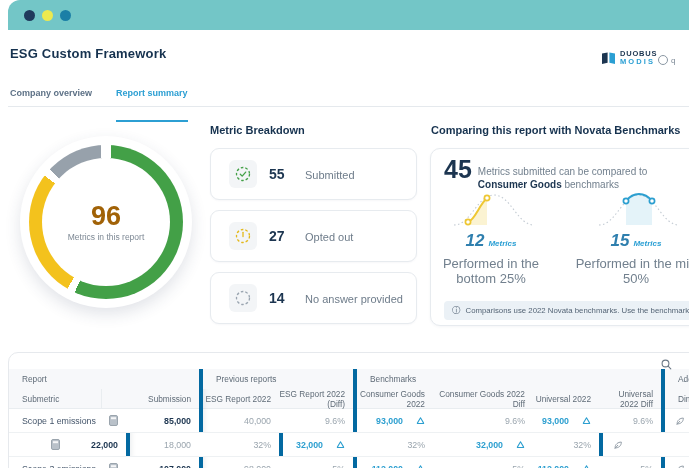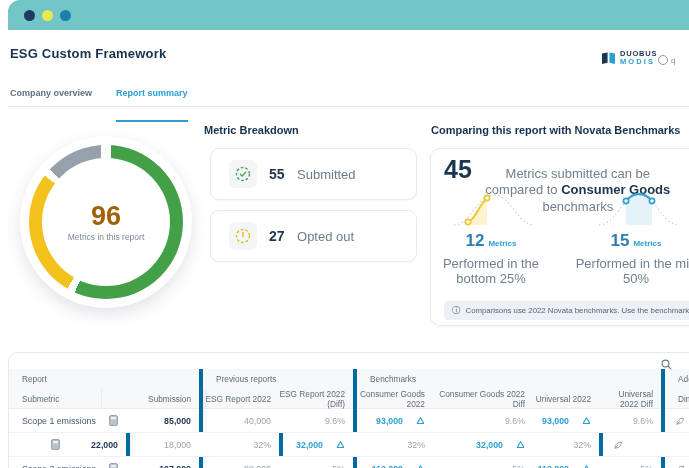--- a/index.html
+++ b/index.html
@@ -34,41 +34,41 @@
               background:#fff;box-shadow:0 6px 16px rgba(40,60,90,.14);}
   .donut-ring{position:absolute;inset:9px;border-radius:50%;
     background:conic-gradient(from 0deg,#fff 0deg 4deg,#43a047 4deg 204deg,#fff 204deg 210deg,
                #f3c21d 210deg 307deg,#fff 307deg 313deg,#97a1ab 313deg 356deg,#fff 356deg 360deg);}
   .donut-hole{position:absolute;inset:22px;border-radius:50%;background:#fff;
               display:flex;flex-direction:column;align-items:center;justify-content:center;}
   .donut-total{font-size:27px;font-weight:600;color:#a16207;line-height:1.05;}
   .donut-caption{font-size:8.5px;color:#7d8894;margin-top:2px;}
 
   
-  .mb-title{position:absolute;left:204px;top:124px;font-size:11px;font-weight:bold;color:#16324f;}
+  .mb-title{position:absolute;left:210px;top:124px;font-size:11px;font-weight:bold;color:#16324f;}
   .mb-cards{position:absolute;left:210px;top:148px;width:207px;display:flex;flex-direction:column;gap:10px;}
   .mb-card{height:52px;background:#fff;border:1px solid #e7ebef;border-radius:9px;display:flex;align-items:center;
            padding-left:18px;box-sizing:border-box;gap:12px;box-shadow:0 1px 2px rgba(40,60,90,.04);}
   .mb-icon{width:28px;height:28px;border-radius:6px;background:#f3f5f7;display:grid;place-items:center;flex:0 0 auto;}
   .mb-value{font-size:14px;font-weight:bold;color:#1c3550;}
-  .mb-label{font-size:13px;color:#6e7c8a;margin-left:8px;}
+  .mb-label{font-size:11px;color:#6e7c8a;margin-left:16px;}
 
   
   .cmp-title{position:absolute;left:431px;top:124px;font-size:11px;font-weight:bold;color:#16324f;}
   .cmp-card{position:absolute;left:430px;top:148px;width:270px;height:178px;background:#fff;
             border:1px solid #e7ebef;border-radius:10px;box-shadow:0 1px 3px rgba(40,60,90,.05);box-sizing:border-box;}
   .cmp-head{position:absolute;left:13px;top:8px;display:flex;gap:6px;}
   .cmp-count{font-size:25px;font-weight:bold;color:#1c3550;line-height:1;}
-  .cmp-desc{font-size:13px;color:#72808e;margin-top:9px;width:200px;line-height:1.25;text-align:center;}
+  .cmp-desc{font-size:10px;color:#72808e;margin-top:9px;width:200px;line-height:1.25;}
   .cmp-desc b{color:#1c3550;}
   .bell{position:absolute;top:40px;}
   .bell-left{left:20px;} .bell-right{left:165px;}
   .stat{position:absolute;top:82px;width:130px;text-align:center;}
   .stat-left{left:-5px;} .stat-right{left:140px;}
-  .stat-line{display:flex;align-items:baseline;justify-content:center;gap:4px;}
+  .stat-line{display:flex;align-items:baseline;justify-content:center;gap:4px;font-style:italic;}
   .stat-value{font-size:17px;font-weight:bold;color:#2f7fae;}
   .stat-unit{font-size:8px;font-weight:bold;color:#2a9fd4;}
   .stat-caption{font-size:13px;color:#72808e;margin-top:5px;}
   .cmp-note{position:absolute;left:13px;top:152px;width:260px;height:19px;background:#ebf1f6;border-radius:4px;
             display:flex;align-items:center;gap:5px;padding-left:8px;box-sizing:border-box;
             font-size:7.8px;color:#546475;white-space:nowrap;overflow:hidden;}
   .info-glyph{font-size:8.5px;color:#546475;}
 
   
   .table-card{position:absolute;left:8px;top:352px;width:695px;height:130px;background:#fff;
@@ -152,20 +152,31 @@
         <svg width="16" height="16" viewBox="0 0 16 16">
           <circle cx="8" cy="8" r="6.5" fill="none" stroke="#e3b91c" stroke-width="1.3" stroke-dasharray="2.6 2"></circle>
           <line x1="8" y1="4.3" x2="8" y2="8.6" stroke="#e3b91c" stroke-width="1.3" stroke-linecap="round"></line>
         </svg>
       </span>
       <span>
         <span class="mb-value">27</span>
         <span class="mb-label">Opted out</span>
       </span>
     </div>
+    <div class="mb-card">
+      <span class="mb-icon">
+        <svg width="16" height="16" viewBox="0 0 16 16">
+          <circle cx="8" cy="8" r="6.5" fill="none" stroke="#9aa5b0" stroke-width="1.3" stroke-dasharray="2.6 2"></circle>
+        </svg>
+      </span>
+      <span>
+        <span class="mb-value">14</span>
+        <span class="mb-label">No answer provided</span>
+      </span>
+    </div>
   </div>
 
   <div class="cmp-title">Comparing this report with Novata Benchmarks</div>
   <div class="cmp-card">
     <div class="cmp-head">
       <span class="cmp-count">45</span>
       <span class="cmp-desc"><span>Metrics submitted can be compared to </span><b>Consumer Goods</b><span> benchmarks</span></span>
     </div>
 
     <svg class="bell bell-left" width="86" height="40" viewBox="0 0 86 40">

